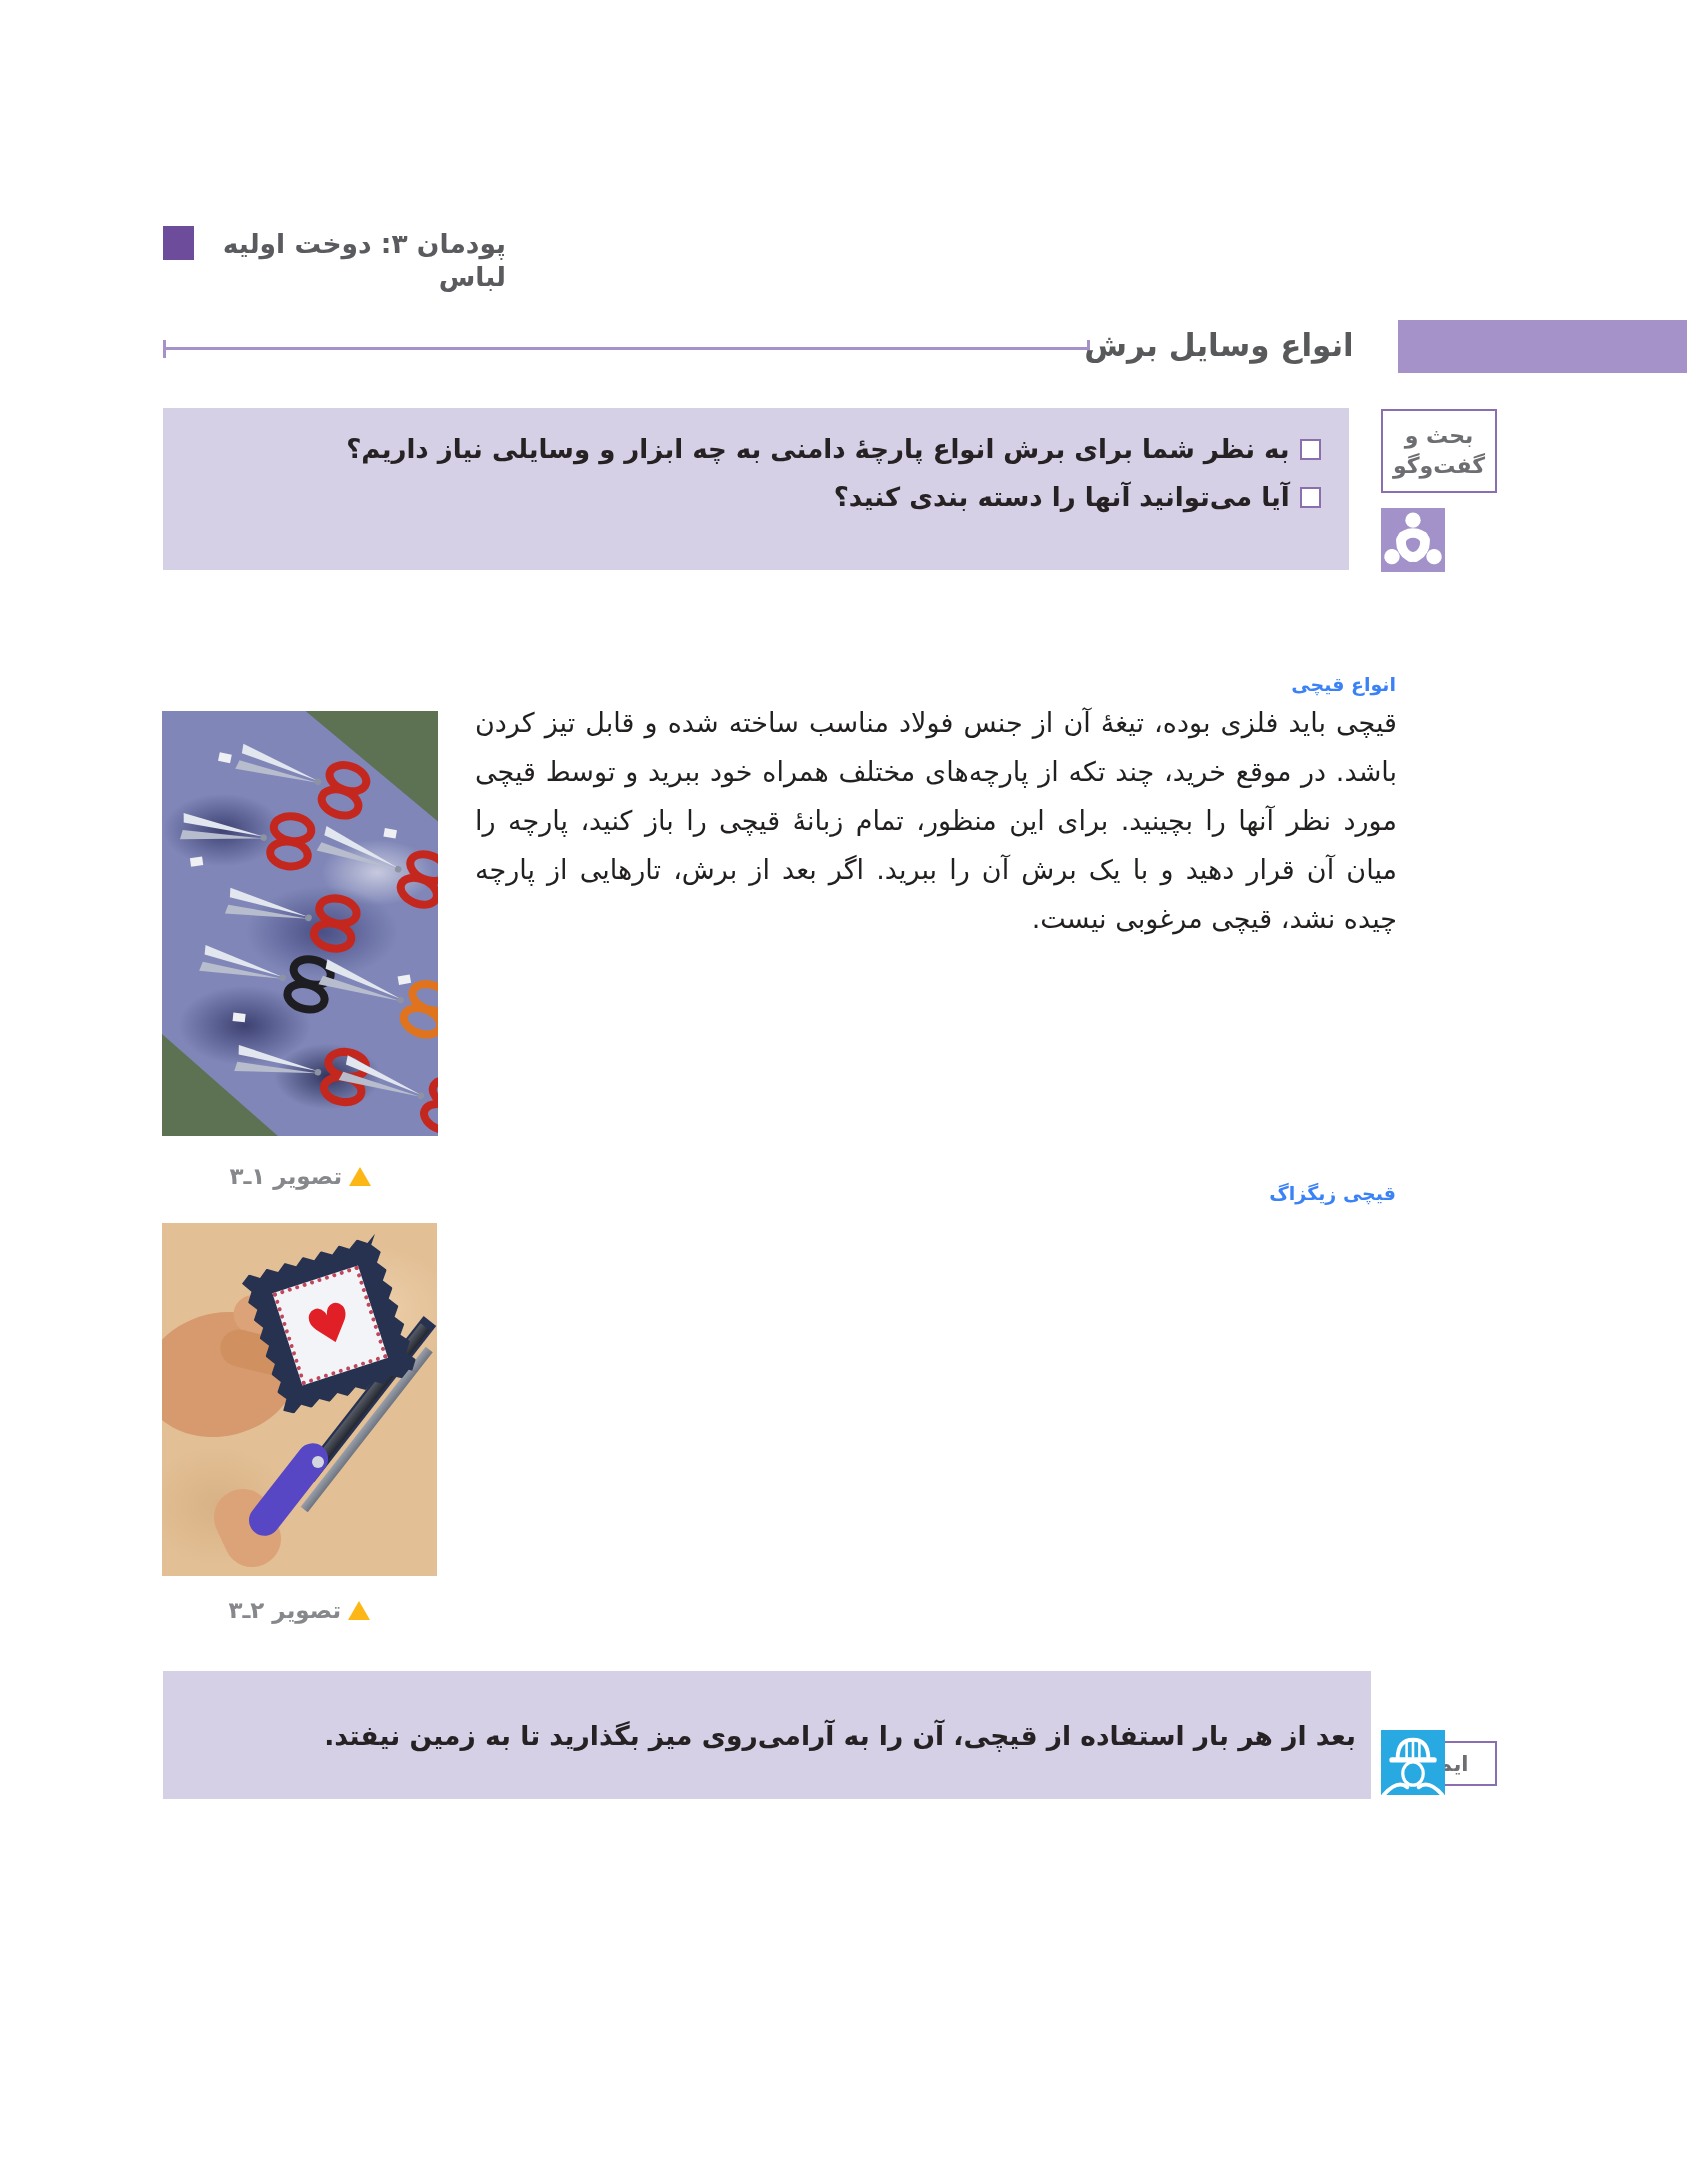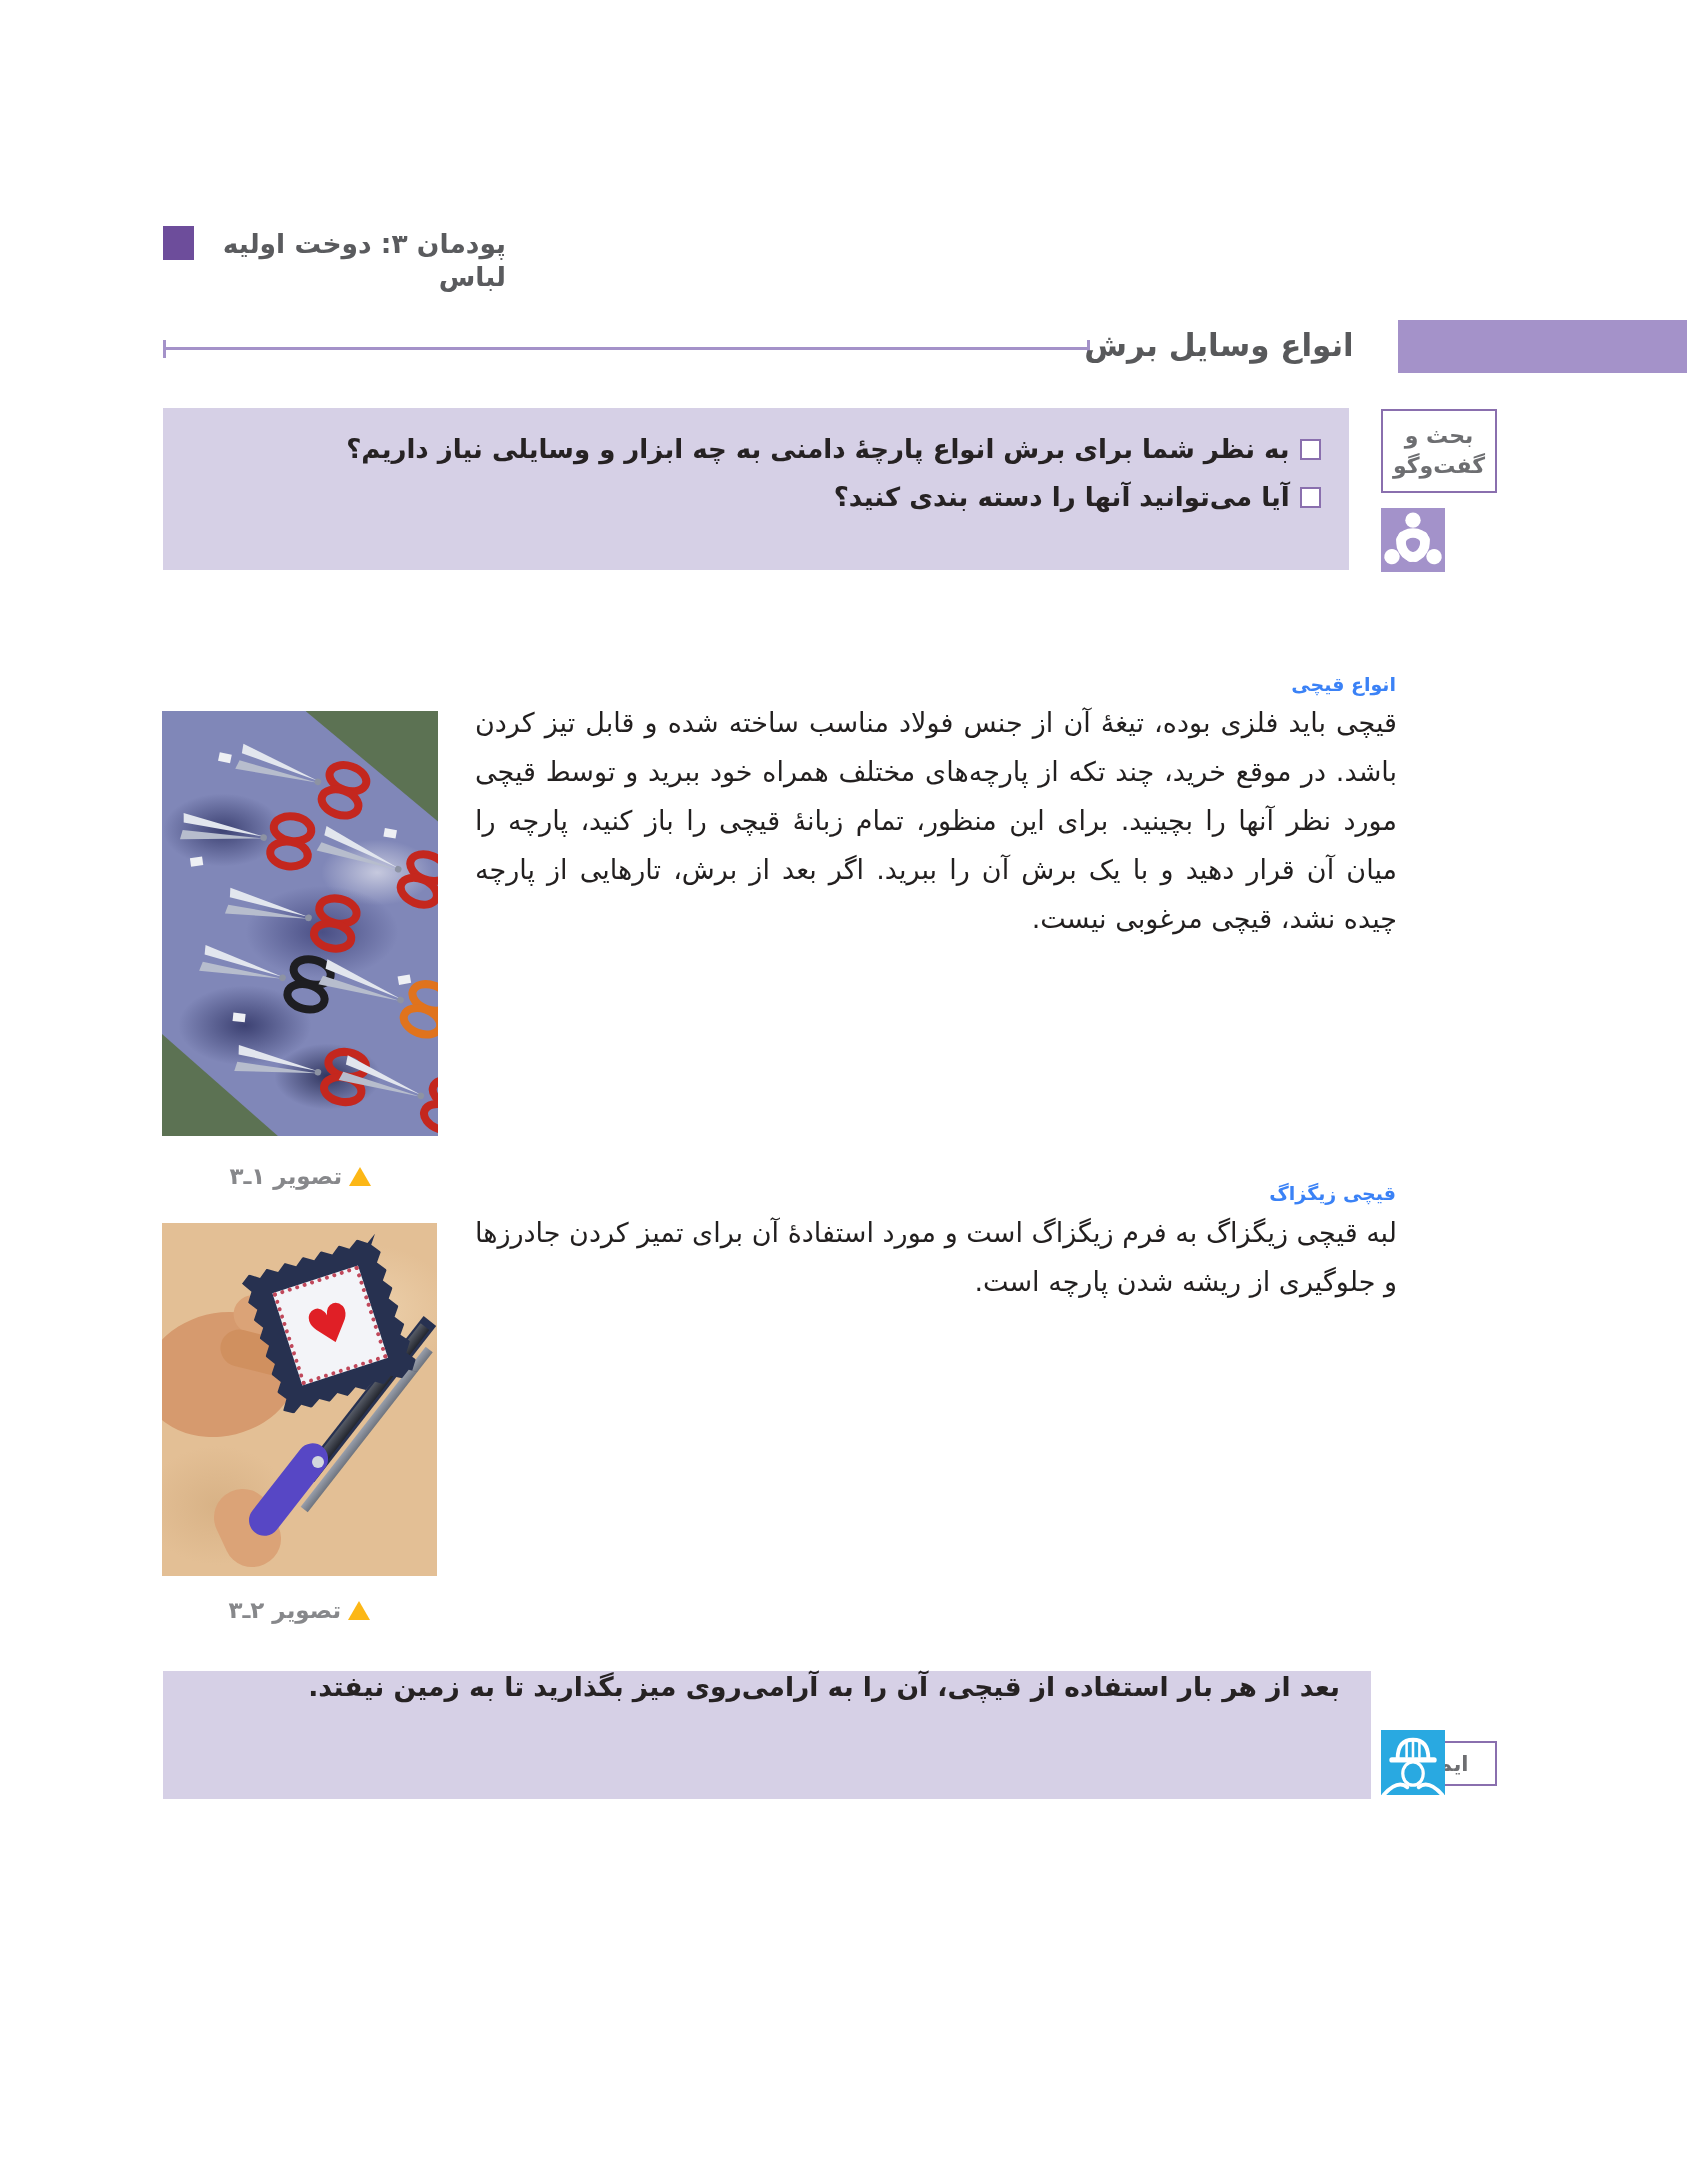--- a/index.html
+++ b/index.html
@@ -91,21 +91,21 @@
 
   .caption{display:flex;align-items:center;justify-content:center;gap:6.6px;
     font-size:23px;font-weight:bold;color:#87888b;}
   .caption1{left:210px;top:1163px;width:180px;}
   .caption2{left:209px;top:1597px;width:180px;}
   .tri{width:0;height:0;border-left:11px solid transparent;border-right:11px solid transparent;
     border-bottom:19px solid #fcb716;}
 
   
   .safety-box{left:163px;top:1671px;width:1208px;height:128px;background:#d6d0e6;
-    box-sizing:border-box;display:flex;align-items:flex-start;padding-right:31px;
+    box-sizing:border-box;display:flex;align-items:center;padding-right:15px;
     font-size:26.5px;font-weight:bold;color:#262223;}
 
   
   .page-number{left:158px;top:2057px;width:41px;height:41px;background:#87888c;color:#0f172a;
     display:flex;align-items:center;justify-content:center;font-size:21px;font-weight:bold;margin-left:37px;}
 </style>
 </head>
 <body>
 
 <div class="page">
@@ -184,21 +184,20 @@
       <use href="#sc" transform="translate(330,765) rotate(10)" color="#c4271e"></use>
       <use href="#sc" transform="translate(548,815) rotate(20)" color="#c4271e"></use>
     </svg>
   </div>
   <div class="abs caption caption1">
     <span class="tri"></span>
     <span>تصویر ۱ـ۳</span>
   </div>
 
   <div class="abs sec-heading sec2-heading">قیچی زیگزاگ</div>
-  <div class="abs para para2">لبه قیچی زیگزاگ به فرم زیگزاگ است و مورد استفادهٔ آن برای تمیز کردن جادرزها و جلوگیری از ریشه شدن پارچه است.</div>
 
   <div class="abs figure2">
     <div class="palm"></div>
     <div class="finger"></div>
     <div class="finger2"></div>
     <div class="thumb"></div>
     <div class="cut-strip"></div>
     <div class="shear-blade"></div>
     <div class="shear-blade2"></div>
     <div class="swatch">

